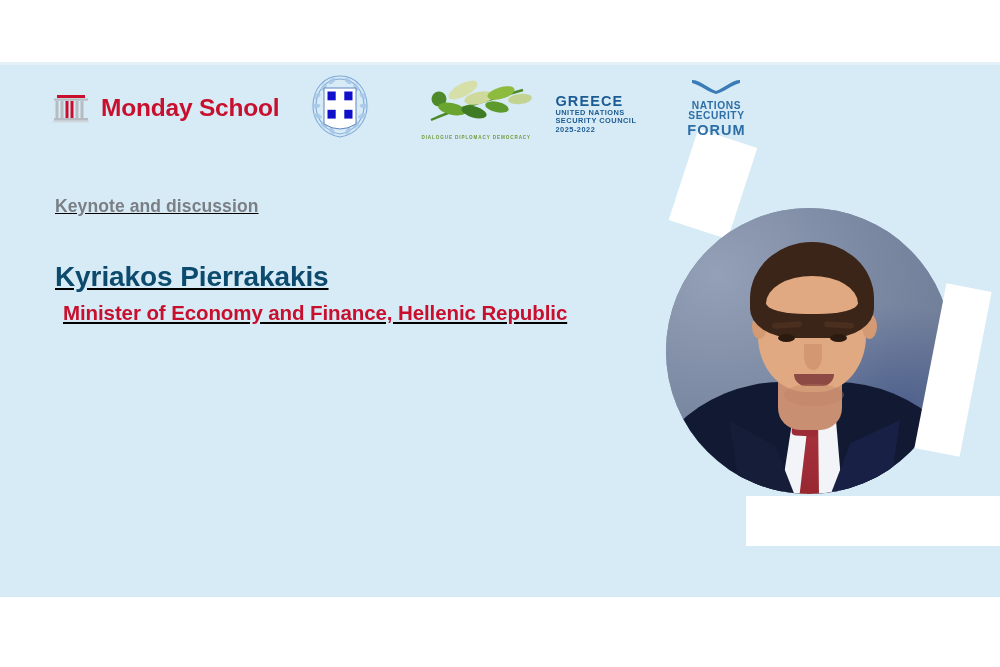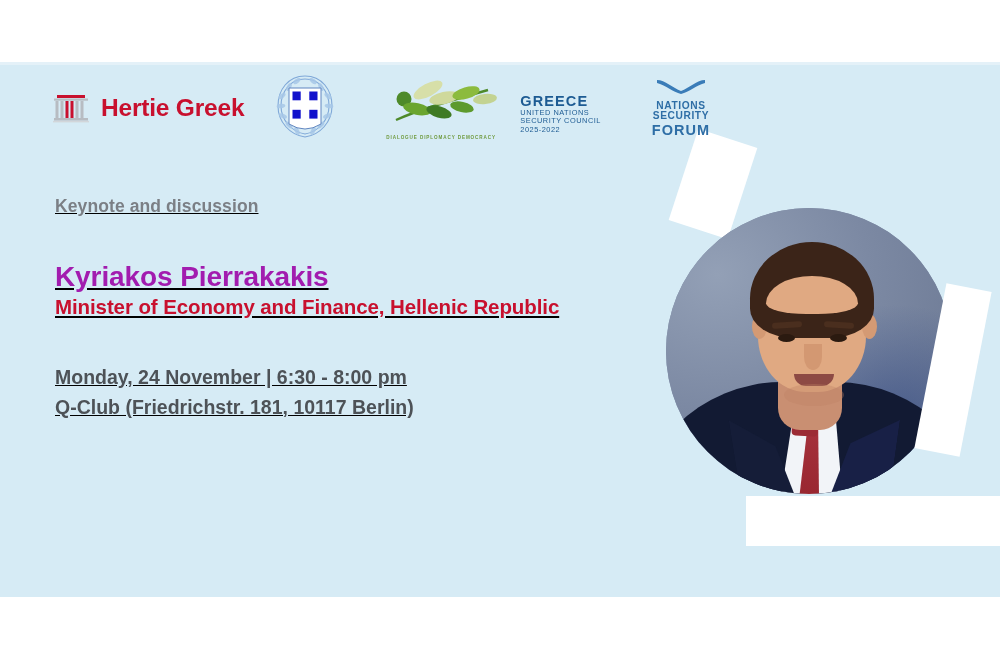--- a/index.html
+++ b/index.html
@@ -112,21 +112,21 @@
   .unsc-greece {
     font-size: 14.5px;
     font-weight: bold;
     letter-spacing: 1.1px;
     color: #1d5b93;
   }
   .unsc-sub {
     font-size: 7.4px;
     letter-spacing: 0.5px;
     color: #1d5b93;
-    font-weight: normal;
+    font-weight: bold;
   }
 
   
   .logo-delphi {
     margin-left: 44px;
     width: 72px;
     height: 68px;
     display: flex;
     flex-direction: column;
     align-items: center;
@@ -377,32 +377,32 @@
   .headline {
     color: #17181a;
     font-size: 29.5px;
     font-weight: bold;
     line-height: 1.32;
     letter-spacing: -0.15px;
     margin: 0;
     white-space: pre-line;
   }
   .speaker-name {
-    color: #a21caf;
+    color: #0c4a6e;
     font-size: 28px;
     font-weight: bold;
     letter-spacing: -0.1px;
     margin: 44px 0 2px 0;
   }
   .speaker-role {
     color: #c8102e;
     font-size: 20.5px;
     font-weight: bold;
     letter-spacing: -0.1px;
-    margin: 0;
+    margin: 8px;
   }
   .details {
     margin-top: 44px;
     color: #4d5257;
     font-size: 19.5px;
     font-weight: bold;
     line-height: 1.52;
   }
   .details div { white-space: nowrap; }
 </style>
@@ -427,21 +427,21 @@
           <rect x="3.5" y="8" width="3" height="17" fill="#b7bcc2"></rect>
           <rect x="8.5" y="8" width="3" height="17" fill="#b7bcc2"></rect>
           <rect x="13.5" y="8" width="3" height="17" fill="#c8102e"></rect>
           <rect x="18.5" y="8" width="3" height="17" fill="#c8102e"></rect>
           <rect x="23.5" y="8" width="3" height="17" fill="#b7bcc2"></rect>
           <rect x="28.5" y="8" width="3" height="17" fill="#b7bcc2"></rect>
           <rect x="2" y="25" width="34" height="2.6" fill="#b7bcc2"></rect>
           <rect x="1" y="27.8" width="36" height="1.6" fill="#d2d6da"></rect>
         </svg>
       </span>
-      <span class="hertie-wordmark">Hertie Greek</span>
+      <span class="hertie-wordmark">Monday School</span>
     </div>
 
     <div class="logo logo-greece-arms">
       <span>
         <svg width="62" height="68" viewBox="0 0 62 68" aria-hidden="true">
           <g fill="none" stroke="#7fa8d8" stroke-width="1.1">
             <path d="M31 4 C14 4 4 18 4 34 C4 50 16 63 31 65 C46 63 58 50 58 34 C58 18 48 4 31 4 Z"></path>
             <path d="M31 7 C16 7 7 20 7 34 C7 48 18 60 31 62 C44 60 55 48 55 34 C55 20 46 7 31 7 Z"></path>
           </g>
           <g fill="#a8c8e8" opacity="0.85">
@@ -527,19 +527,15 @@
       <div class="p-nose"></div>
       <div class="p-mouth"></div>
       <div class="p-chin"></div>
     </div>
   </div>
 
   <div class="content">
     <p class="kicker">Keynote and discussion</p>
     <p class="speaker-name">Kyriakos Pierrakakis</p>
     <p class="speaker-role">Minister of Economy and Finance, Hellenic Republic</p>
-    <div class="details">
-      <div>Monday, 24 November | 6:30 - 8:00 pm</div>
-      <div>Q-Club (Friedrichstr. 181, 10117 Berlin)</div>
-    </div>
   </div>
 
 </div>
 
 </body></html>

